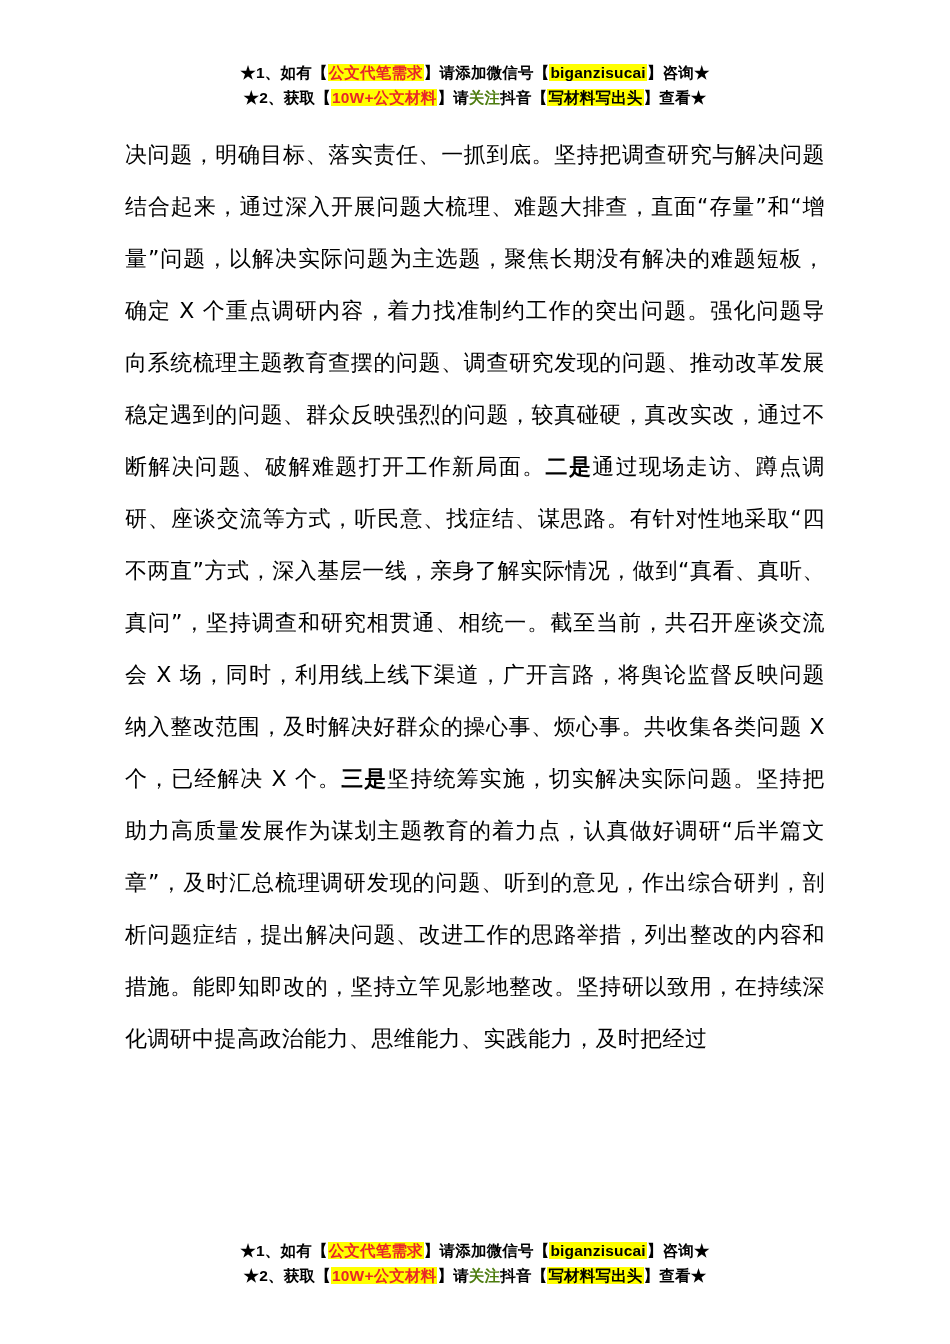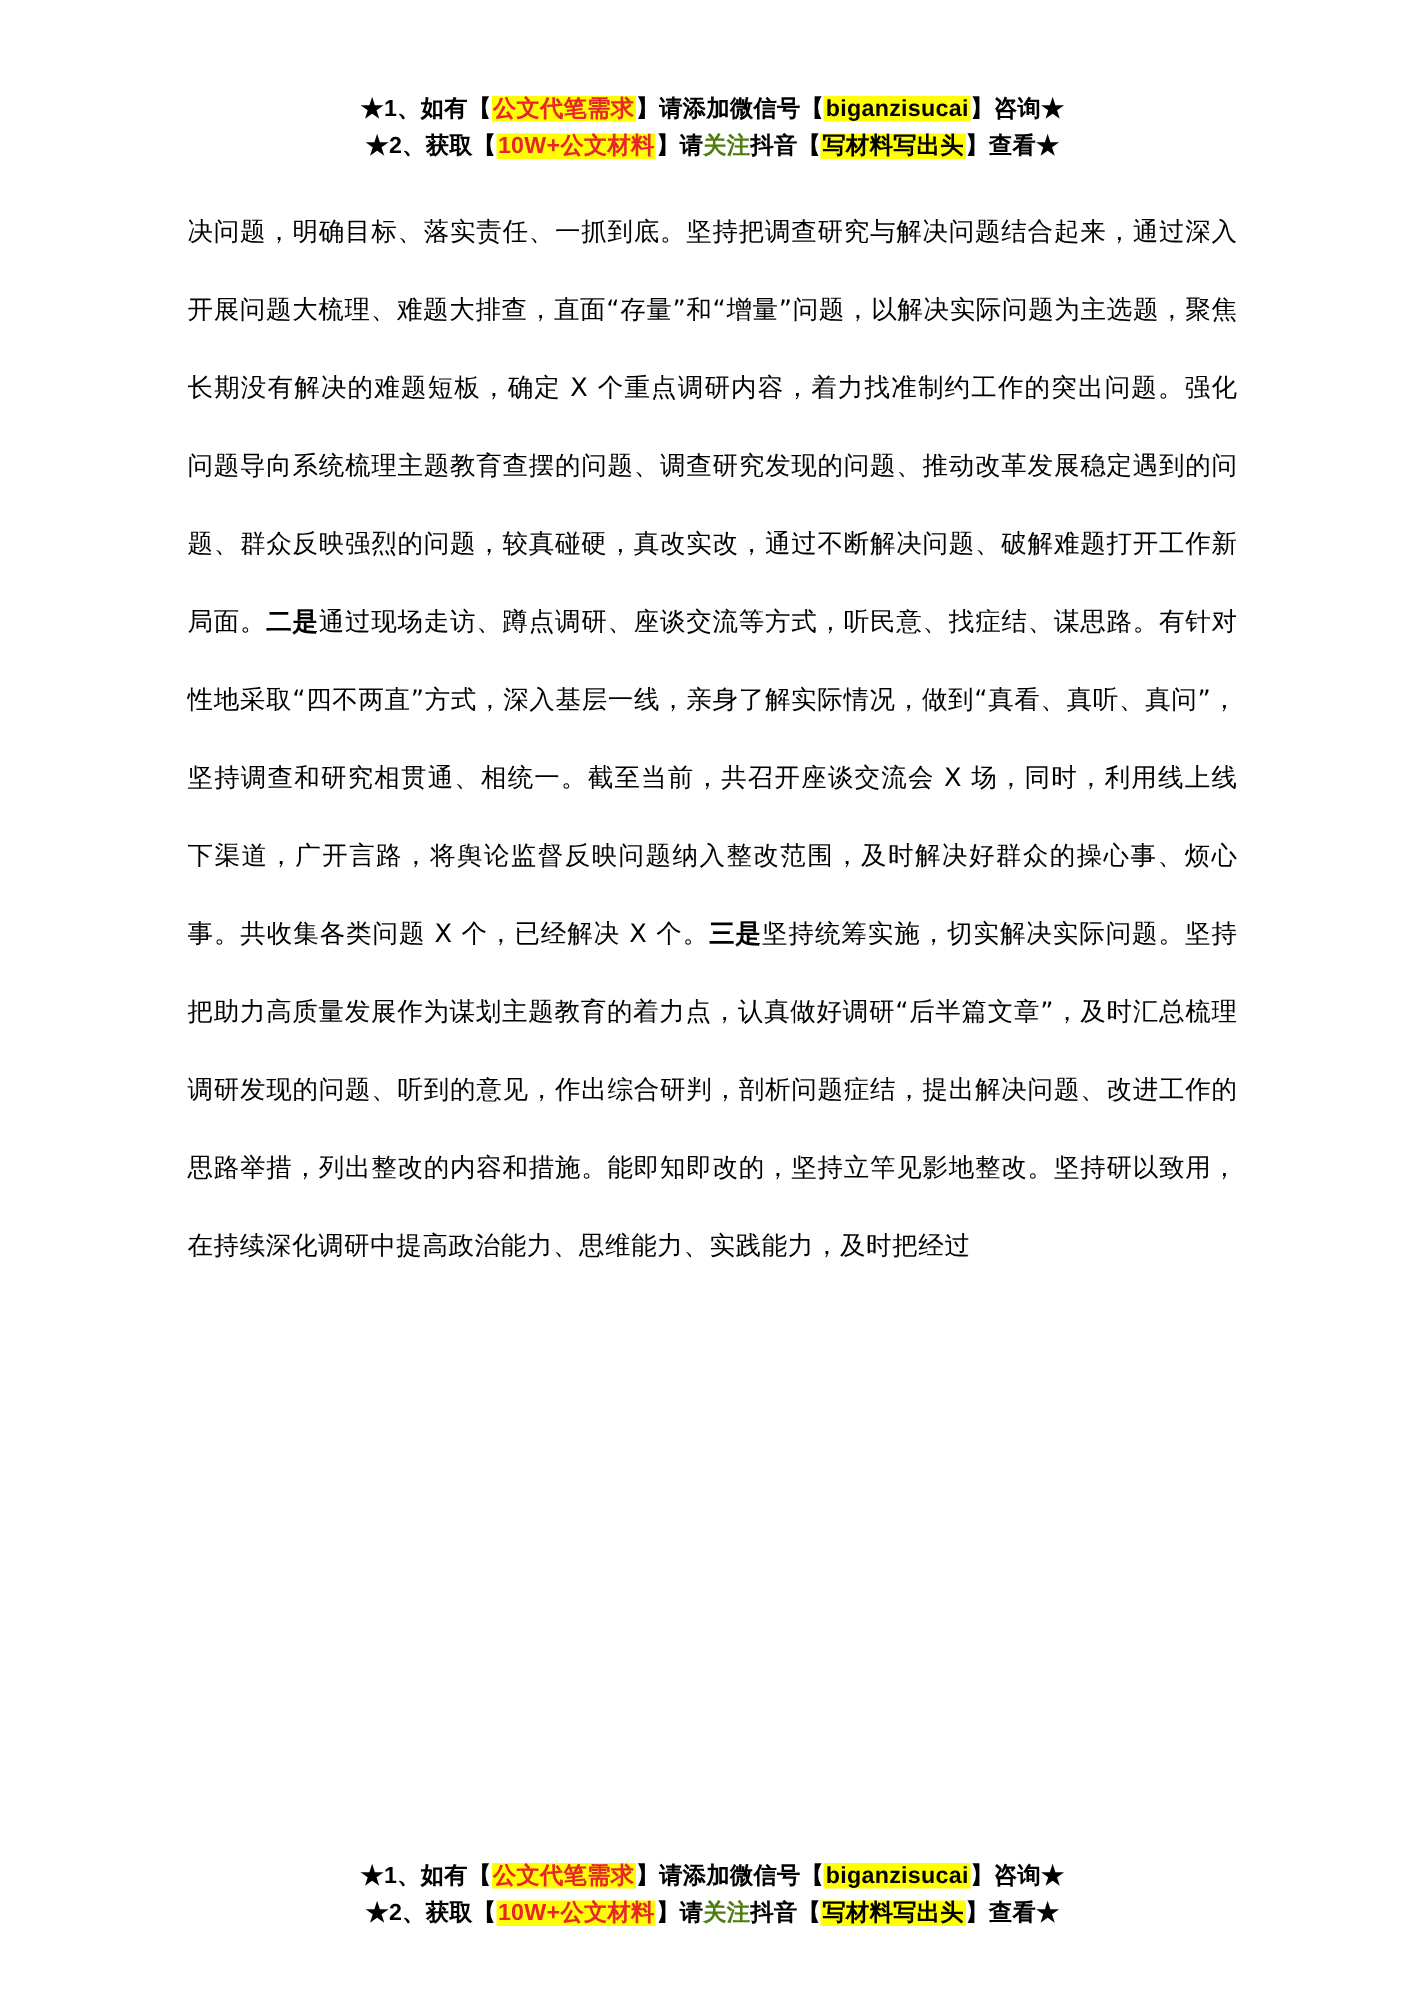--- a/index.html
+++ b/index.html
@@ -55,21 +55,21 @@
   }
   .promo .hl-black {
     color: #000000;
     background: #ffff00;
     padding: 0 1px;
   }
   .promo .red { color: #4d7c0f; }
   
   .doc-body {
     font-family: "DejaVu Sans", sans-serif;
-    font-size: 17px;
+    font-size: 22px;
     line-height: 52px;
     text-align: justify;
     text-justify: inter-ideograph;
     letter-spacing: 0.4px;
     color: #000;
     margin-top: 8px;
   }
   .doc-body p {
     margin: 0;
     text-indent: 0;

